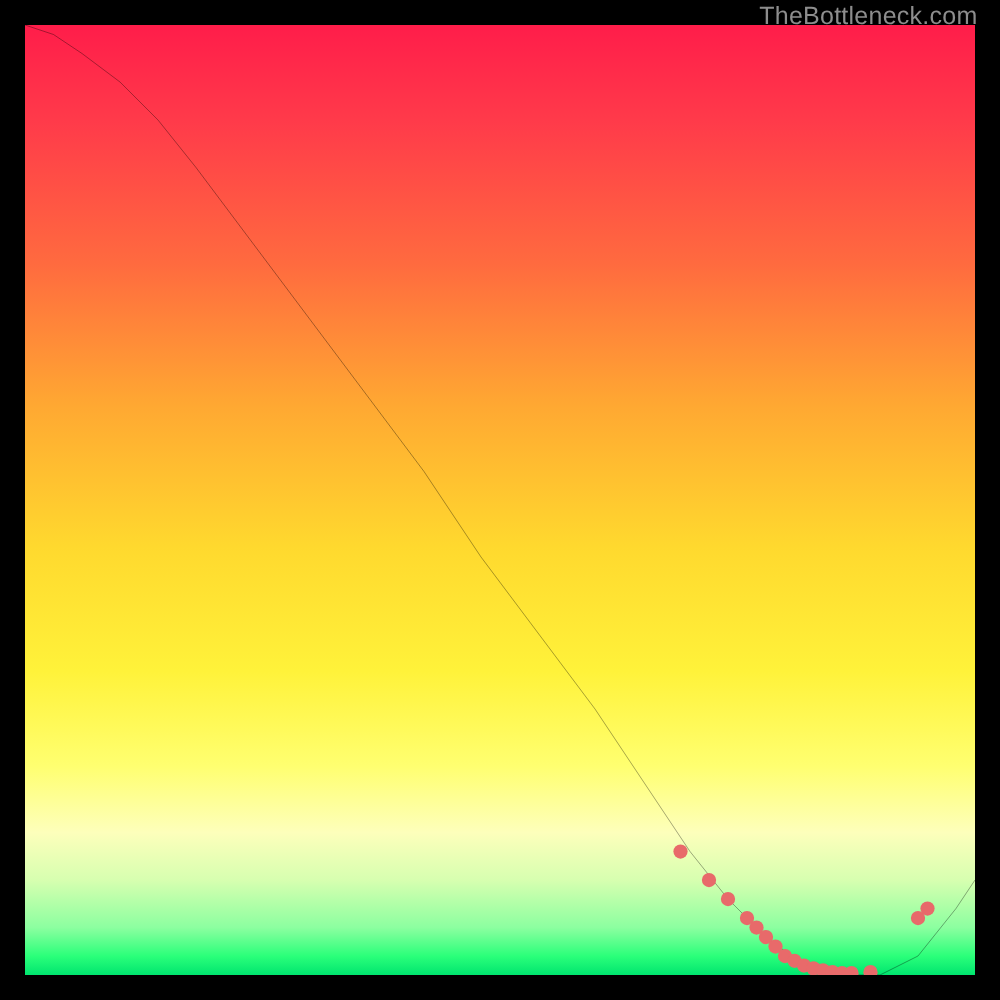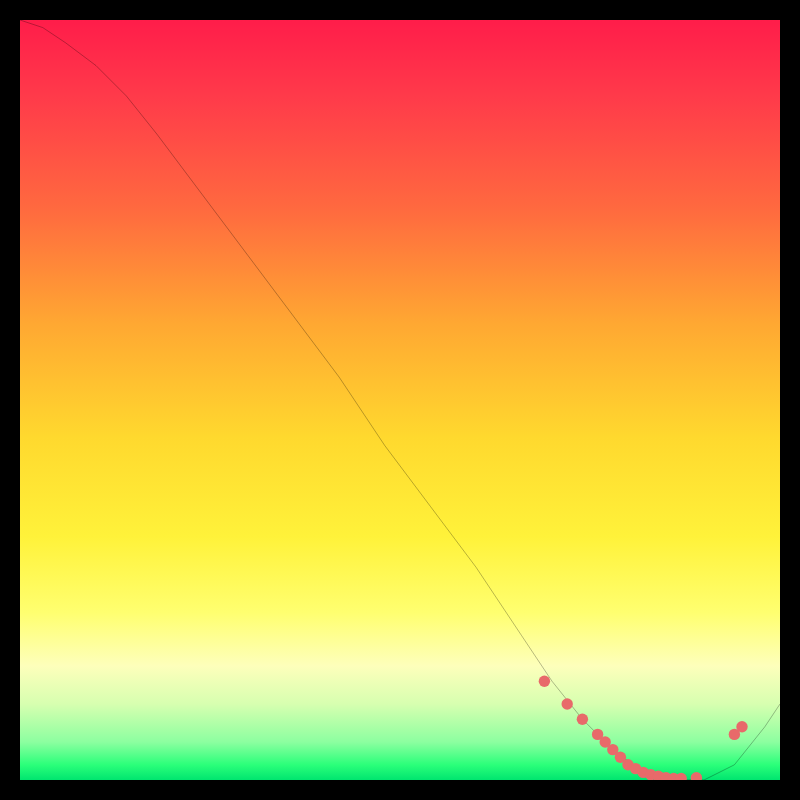--- a/index.html
+++ b/index.html
@@ -46,20 +46,21 @@
     position: absolute;
     left: 0; top: 0;
     width: 100%;
     height: 100%;
   }
 </style>
 </head>
 <body>
 
 <div class="stage">
+  <div class="watermark">TheBottleneck.com</div>
   <div class="plot-area">
     <svg class="curve" viewBox="0 0 100 100" preserveAspectRatio="none">
       <path id="curve-path" fill="none" stroke="#000" stroke-width="0.28" vector-effect="non-scaling-stroke" d="M0.000 0.000 L3.000 1.000 L6.000 3.000 L10.000 6.000 L14.000 10.000 L18.000 15.000 L24.000 23.000 L30.000 31.000 L36.000 39.000 L42.000 47.000 L48.000 56.000 L54.000 64.000 L60.000 72.000 L66.000 81.000 L70.000 87.000 L74.000 92.000 L78.000 96.000 L82.000 99.000 L86.000 100.000 L90.000 100.000 L94.000 98.000 L98.000 93.000 L100.000 90.000"></path>
       <g id="markers">
           <circle cx="69.000" cy="87.000" r="0.75" fill="#e86a6a"></circle>
           <circle cx="72.000" cy="90.000" r="0.75" fill="#e86a6a"></circle>
           <circle cx="74.000" cy="92.000" r="0.75" fill="#e86a6a"></circle>
           <circle cx="76.000" cy="94.000" r="0.75" fill="#e86a6a"></circle>
           <circle cx="77.000" cy="95.000" r="0.75" fill="#e86a6a"></circle>
           <circle cx="78.000" cy="96.000" r="0.75" fill="#e86a6a"></circle>

